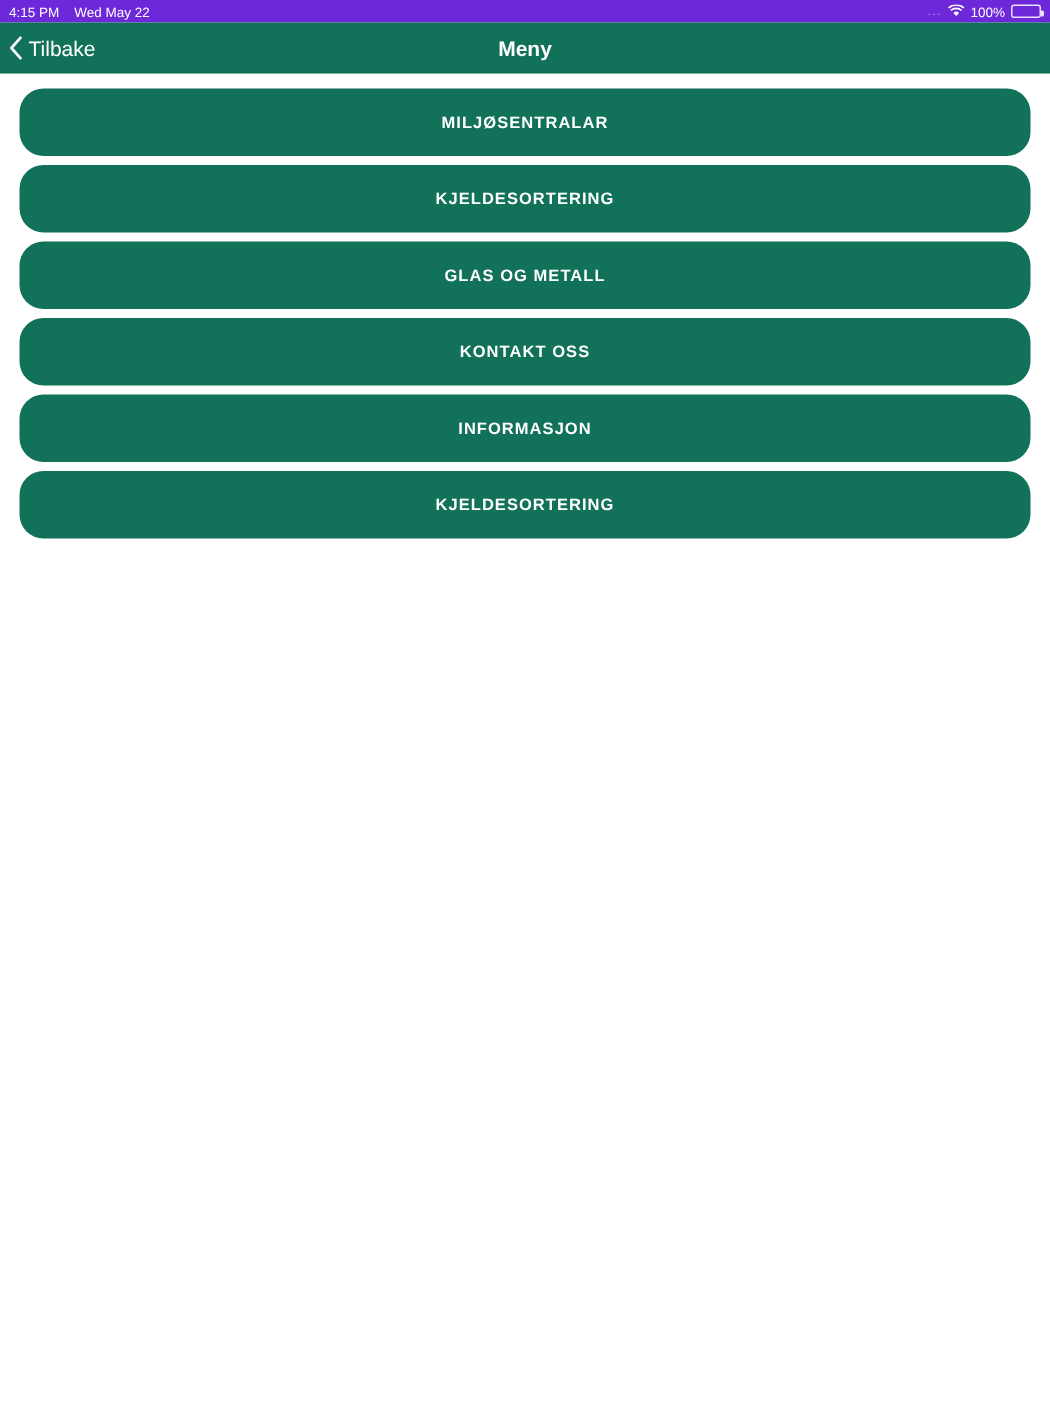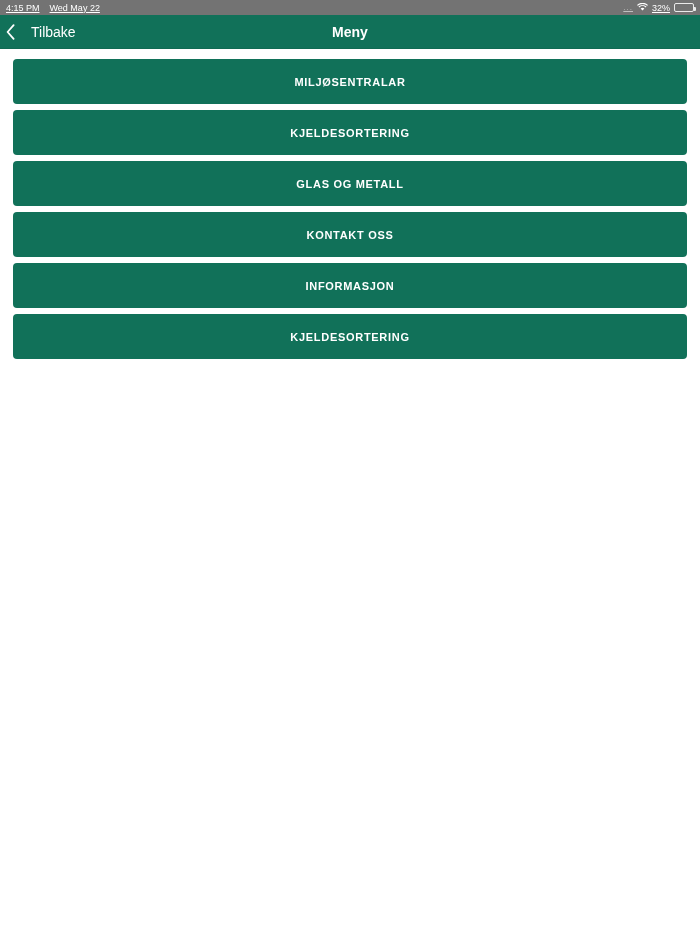--- a/index.html
+++ b/index.html
@@ -16,28 +16,27 @@
     height: 934px;
     position: relative;
     background: #ffffff;
     display: flex;
     flex-direction: column;
   }
 
   
   .status-bar {
     height: 15px;
-    background: #737373;
+    background: #6d28d9;
     color: #ffffff;
     display: flex;
     align-items: center;
     font-size: 9px;
     padding: 0 6px;
     flex: 0 0 auto;
-    text-decoration: underline;
   }
   .status-left {
     display: flex;
     align-items: center;
     gap: 10px;
     white-space: nowrap;
   }
   .status-right {
     margin-left: auto;
     display: flex;
@@ -83,21 +82,21 @@
     color: #ffffff;
     display: flex;
     align-items: center;
     position: relative;
     flex: 0 0 auto;
     border-bottom: 1px solid rgba(0,0,0,0.06);
   }
   .back-button {
     display: flex;
     align-items: center;
-    gap: 16px;
+    gap: 4px;
     padding-left: 6px;
     cursor: pointer;
     height: 100%;
   }
   .chevron-left svg { display: block; }
   .back-label {
     font-size: 14px;
     color: #ffffff;
   }
   .nav-title {
@@ -119,21 +118,21 @@
     overflow: hidden;
   }
   .menu-list {
     display: flex;
     flex-direction: column;
     gap: 6px;
   }
   .menu-button {
     height: 45px;
     background: #117159;
-    border-radius: 4px;
+    border-radius: 16px;
     display: flex;
     align-items: center;
     justify-content: center;
     cursor: pointer;
     border: none;
     width: 100%;
   }
   .menu-button-label {
     color: #ffffff;
     font-size: 11px;
@@ -154,21 +153,21 @@
     </div>
     <div class="status-right">
       <span class="status-dots">...</span>
       <span class="wifi-icon">
         <svg width="11" height="9" viewBox="0 0 11 9">
           <path d="M5.5 7.6 L3.6 5.6 a2.7 2.7 0 0 1 3.8 0 Z" fill="#ffffff"></path>
           <path d="M1.9 4.0 a5.2 5.2 0 0 1 7.2 0" stroke="#ffffff" stroke-width="1.1" fill="none"></path>
           <path d="M0.4 2.3 a7.6 7.6 0 0 1 10.2 0" stroke="#ffffff" stroke-width="1.1" fill="none"></path>
         </svg>
       </span>
-      <span>32%</span>
+      <span>100%</span>
       <span class="battery">
         <span class="battery-fill"></span>
       </span>
     </div>
   </div>
 
   <div class="nav-bar">
     <div class="back-button">
       <span class="chevron-left">
         <svg width="9" height="16" viewBox="0 0 9 16">

